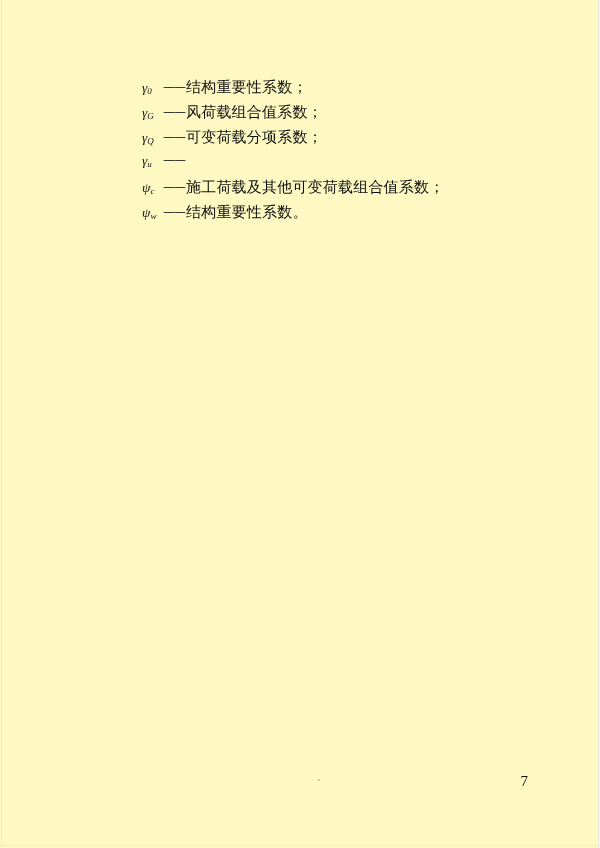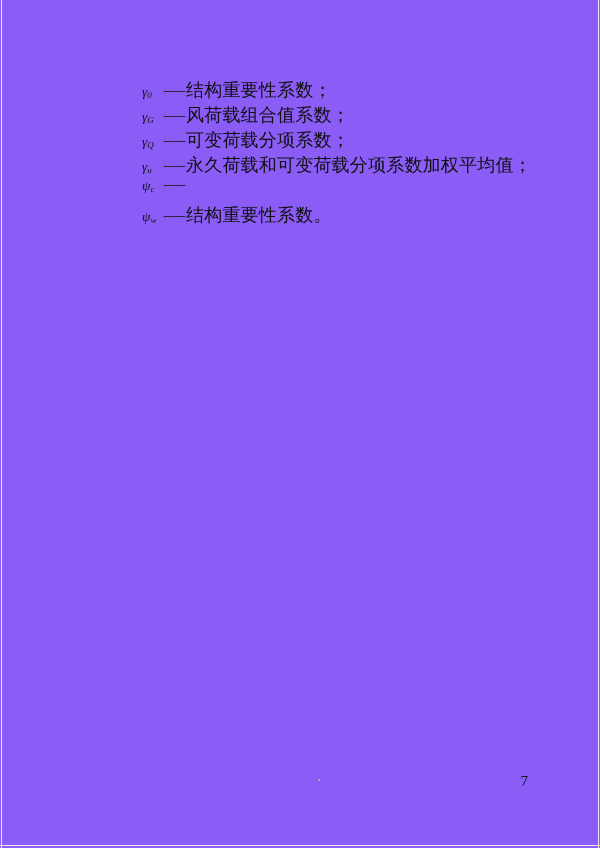--- a/index.html
+++ b/index.html
@@ -7,21 +7,21 @@
     padding: 0;
     background: #ffffff;
   }
   body {
     font-family: "Liberation Serif", serif;
   }
   .page {
     position: relative;
     width: 600px;
     height: 848px;
-    background: #8b5cf6;
+    background: #fef9c3;
     overflow: hidden;
     box-sizing: border-box;
   }
   
   .scan-edge-left {
     position: absolute;
     left: 1px; top: 0;
     width: 1px; height: 848px;
     background: #e8e8e8;
   }
@@ -69,21 +69,21 @@
     font-family: "DejaVu Sans", sans-serif;
     font-size: 12px;
     color: #1a1a1a;
     letter-spacing: -1px;
     padding: 0 1px 0 2px;
     position: relative;
     top: -1px;
   }
   .txt {
     font-family: "DejaVu Sans", sans-serif;
-    font-size: 18px;
+    font-size: 15px;
     color: #0f0f0f;
     letter-spacing: 0.2px;
   }
 
   .page-number {
     position: absolute;
     right: 72px;
     bottom: 58px;
     font-family: "Liberation Serif", serif;
     font-size: 15px;
@@ -124,26 +124,26 @@
 
     <div class="def-row">
       <span class="sym"><span>γ</span><span class="sub">Q</span></span>
       <span class="dash">——</span>
       <span class="txt">可变荷载分项系数；</span>
     </div>
 
     <div class="def-row">
       <span class="sym"><span>γ</span><span class="sub">u</span></span>
       <span class="dash">——</span>
-      <span class="txt">永久荷载和可变荷载分项系数加权平均值；</span>
     </div>
 
     <div class="def-row">
       <span class="sym"><span>ψ</span><span class="sub">c</span></span>
       <span class="dash">——</span>
+      <span class="txt">施工荷载及其他可变荷载组合值系数；</span>
     </div>
 
     <div class="def-row">
       <span class="sym"><span>ψ</span><span class="sub">w</span></span>
       <span class="dash">——</span>
       <span class="txt">结构重要性系数。</span>
     </div>
 
   </div>
 

